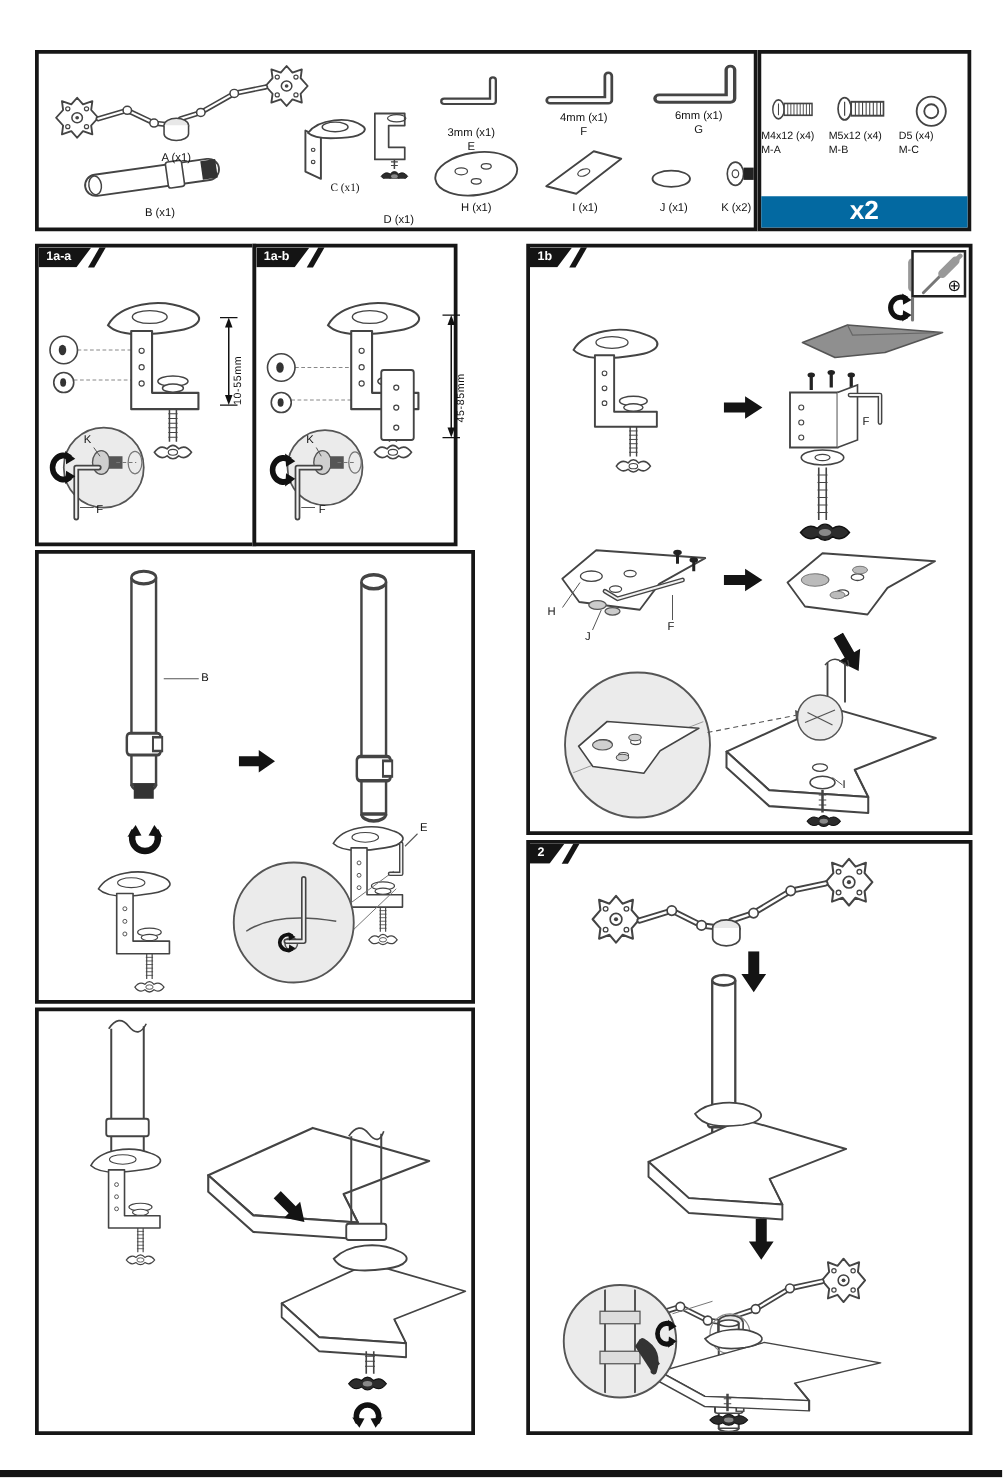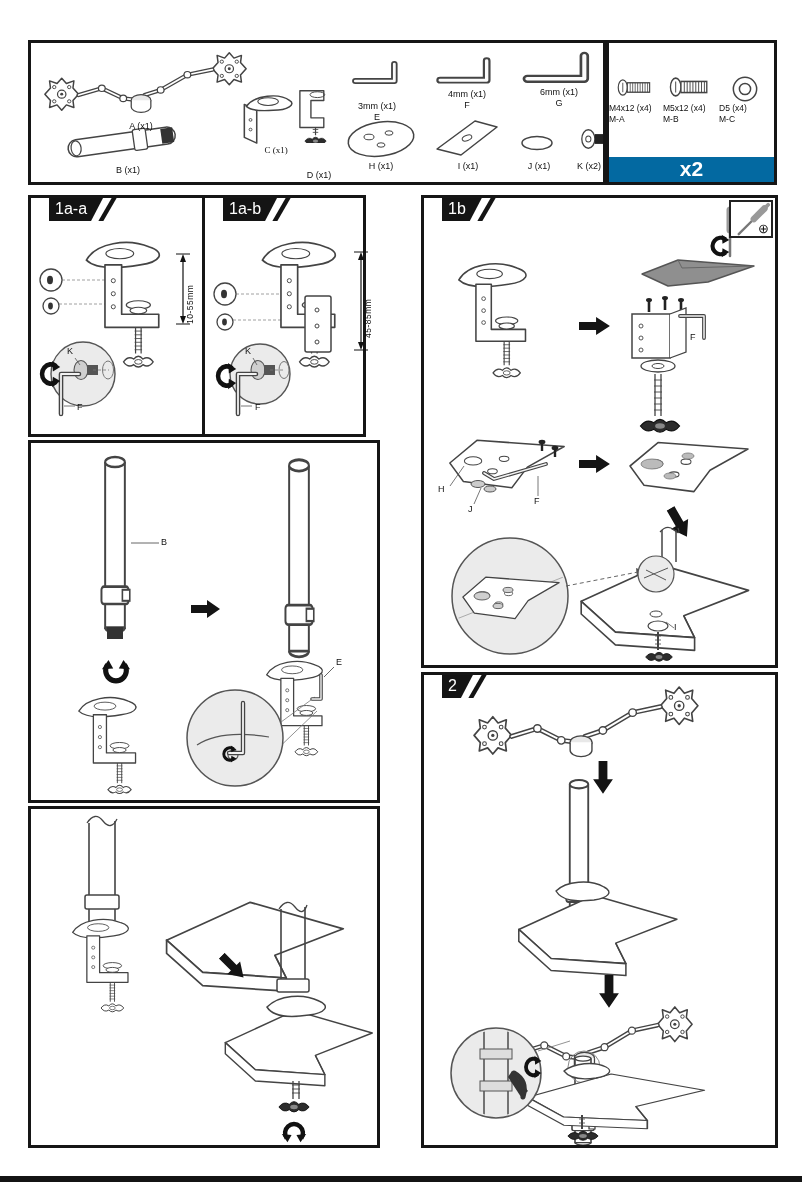--- a/index.html
+++ b/index.html
@@ -4,22 +4,22 @@
 <style>
   html,body { margin:0; padding:0; background:#fff; }
   #canvas { position:relative; width:802px; height:1182px; background:#ffffff;
             font-family:"Liberation Sans", sans-serif; overflow:hidden; color:#111; }
   .box, .panel { position:absolute; border:3px solid #161616; background:#fff; box-sizing:border-box; }
   .bar { position:absolute; background:#141414; }
   .cap { position:absolute; font-size:9px; line-height:1.25; text-align:center; color:#111; white-space:nowrap; }
   .callout { position:absolute; font-size:9px; color:#111; }
   .vtext { position:absolute; writing-mode:vertical-rl; transform:rotate(180deg); font-size:8.5px; color:#111; letter-spacing:0.5px; }
   .tabwrap { position:absolute; top:0; left:0; display:flex; align-items:stretch; z-index:6; }
-  .tab { background:#141414; color:#fff; font-weight:normal; font-size:16px; padding:2px 16px 3px 6px;
-         clip-path:polygon(0 0,100% 0,calc(100% - 12px) 100%,0 100%);margin-left:18px; }
+  .tab { background:#141414; color:#fff; font-weight:bold; font-size:10px; padding:2px 16px 3px 6px;
+         clip-path:polygon(0 0,100% 0,calc(100% - 12px) 100%,0 100%); }
   .slash { width:5px; background:#141414; transform:skewX(-30deg); margin-left:2px; }
   .x2 { position:absolute; left:0; right:0; bottom:0; height:25px; background:#0369a1; color:#fff;
         font-weight:bold; font-size:21px; text-align:center; line-height:24px; }
   .toolbox { position:absolute; border:2px solid #222; background:#fff; box-sizing:border-box; }
   .phil { position:absolute; right:2px; bottom:0px; font-size:13px; color:#111; }
   svg.art { position:absolute; left:0; top:0; }
   .hwcap { position:absolute; font-size:8.5px; line-height:1.3; text-align:left; color:#111; white-space:nowrap; }
 </style>
 </head>
 <body>

